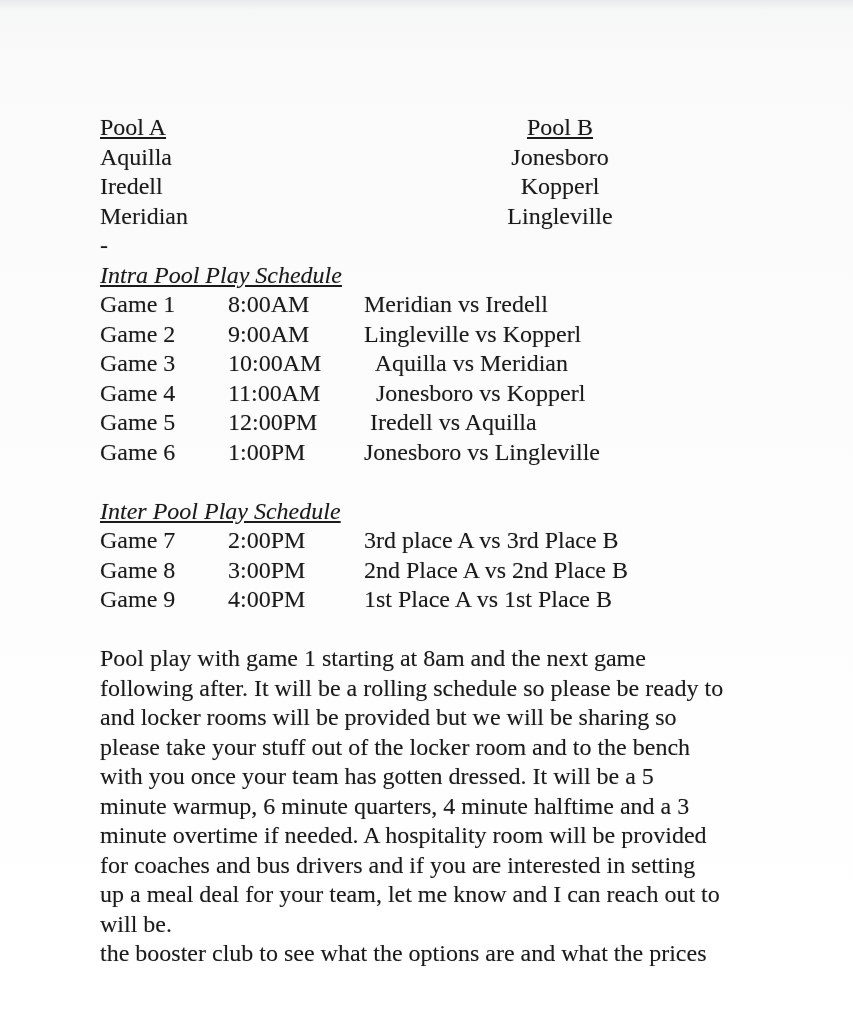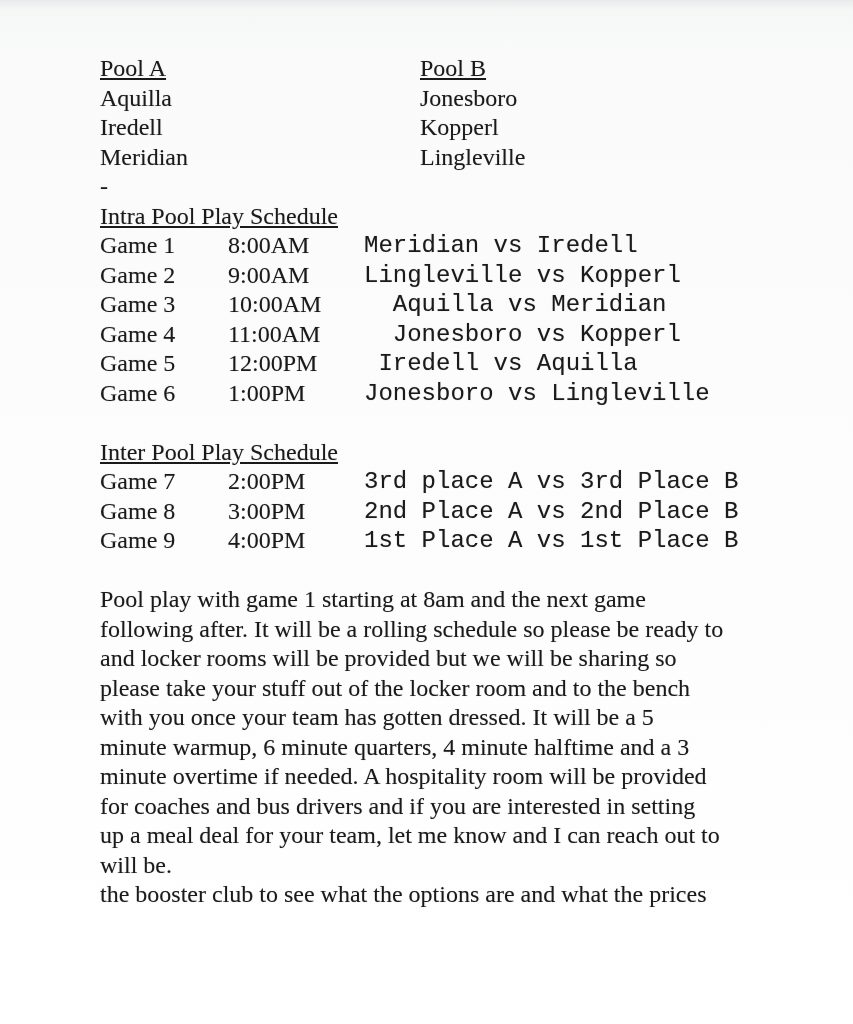--- a/index.html
+++ b/index.html
@@ -9,41 +9,42 @@
   body {
     width: 853px;
     height: 1024px;
     overflow: hidden;
     background: linear-gradient(180deg, #e9eaeb 0px, #f6f7f7 10px, #fafafa 60px, #fcfcfc 400px, #ffffff 1024px);
     font-family: "Liberation Serif", "DejaVu Serif", serif;
     font-size: 24px;
     color: #1a1a1a;
   }
   .doc {
-    padding: 54px 0 0 100px;
+    padding: 113px 0 0 100px;
     text-shadow: 0 0 1px rgba(26,26,26,0.30);
   }
   .line {
     display: block;
     height: 29.5px;
     line-height: 29.5px;
     white-space: pre;
   }
   .gap { height: 29.5px; }
   .pools { display: flex; }
   .pool-col-a { width: 320px; }
-  .pool-col-b { width: 280px; }
+  .pool-col-b { width: 280px; text-align: center; }
   .pool-title { text-decoration: underline; }
   .schedule-title {
+    font-style: italic;
     text-decoration: underline;
   }
   .row { display: flex; }
   .c1 { width: 128px; }
   .c2 { width: 136px; }
-  .c3 { flex: 1; white-space: pre; font-family: Liberation Mono, monospace; }
+  .c3 { flex: 1; white-space: pre; }
   .notes .line { white-space: pre; }
 </style>
 </head>
 <body>
 
 <div class="doc">
 
   <div class="pools">
     <div class="pool-col-a">
       <div class="line"><span class="pool-title">Pool A</span></div>

